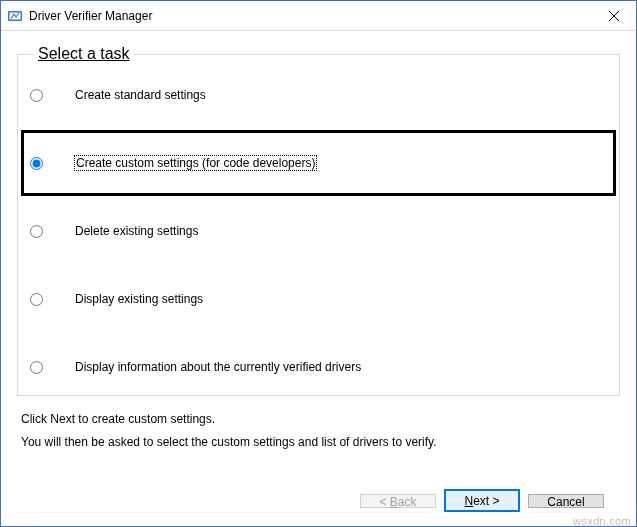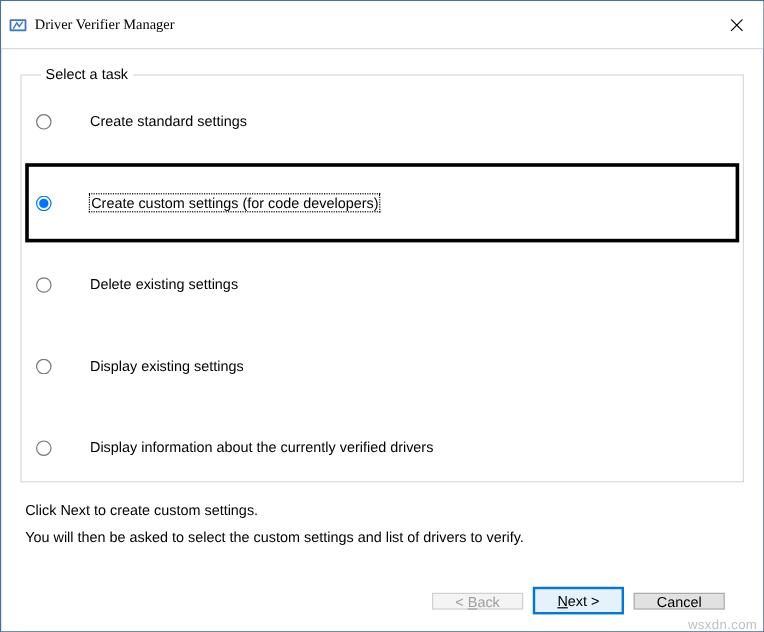--- a/index.html
+++ b/index.html
@@ -15,27 +15,26 @@
     }
     .window {
       width: 637px;
       height: 527px;
       border: 1px solid #4b6ea8;
       background: #fff;
       display: flex;
       flex-direction: column;
     }
     .titlebar {
-      height: 40px;
+      height: 30px;
       background: #fff;
       display: flex;
       align-items: center;
       padding: 0 0 0 6px;
       border-bottom: 1px solid #d9d9d9;
-      font-family: Liberation Serif, serif;
     }
     .titlebar .icon {
       width: 16px;
       height: 16px;
       margin-right: 6px;
       display: inline-flex;
       align-items: center;
       justify-content: center;
     }
     .titlebar .title {
@@ -57,23 +56,24 @@
       flex-direction: column;
     }
     fieldset.group {
       border: 1px solid #d9d9d9;
       margin: 0;
       padding: 14px 12px 10px 12px;
       position: relative;
       flex: 0 0 auto;
     }
     fieldset.group legend {
-      font-size: 12px;
+      font-size: 16px;
       padding: 0 4px;
       margin-left: 4px;
+      text-decoration: underline;
     }
     .option-row {
       display: flex;
       align-items: center;
       height: 20px;
       margin: 8px 0 48px 0;
       gap: 28px;
     }
     .option-row:last-of-type { margin-bottom: 12px; }
     .option-row input[type=radio] {

